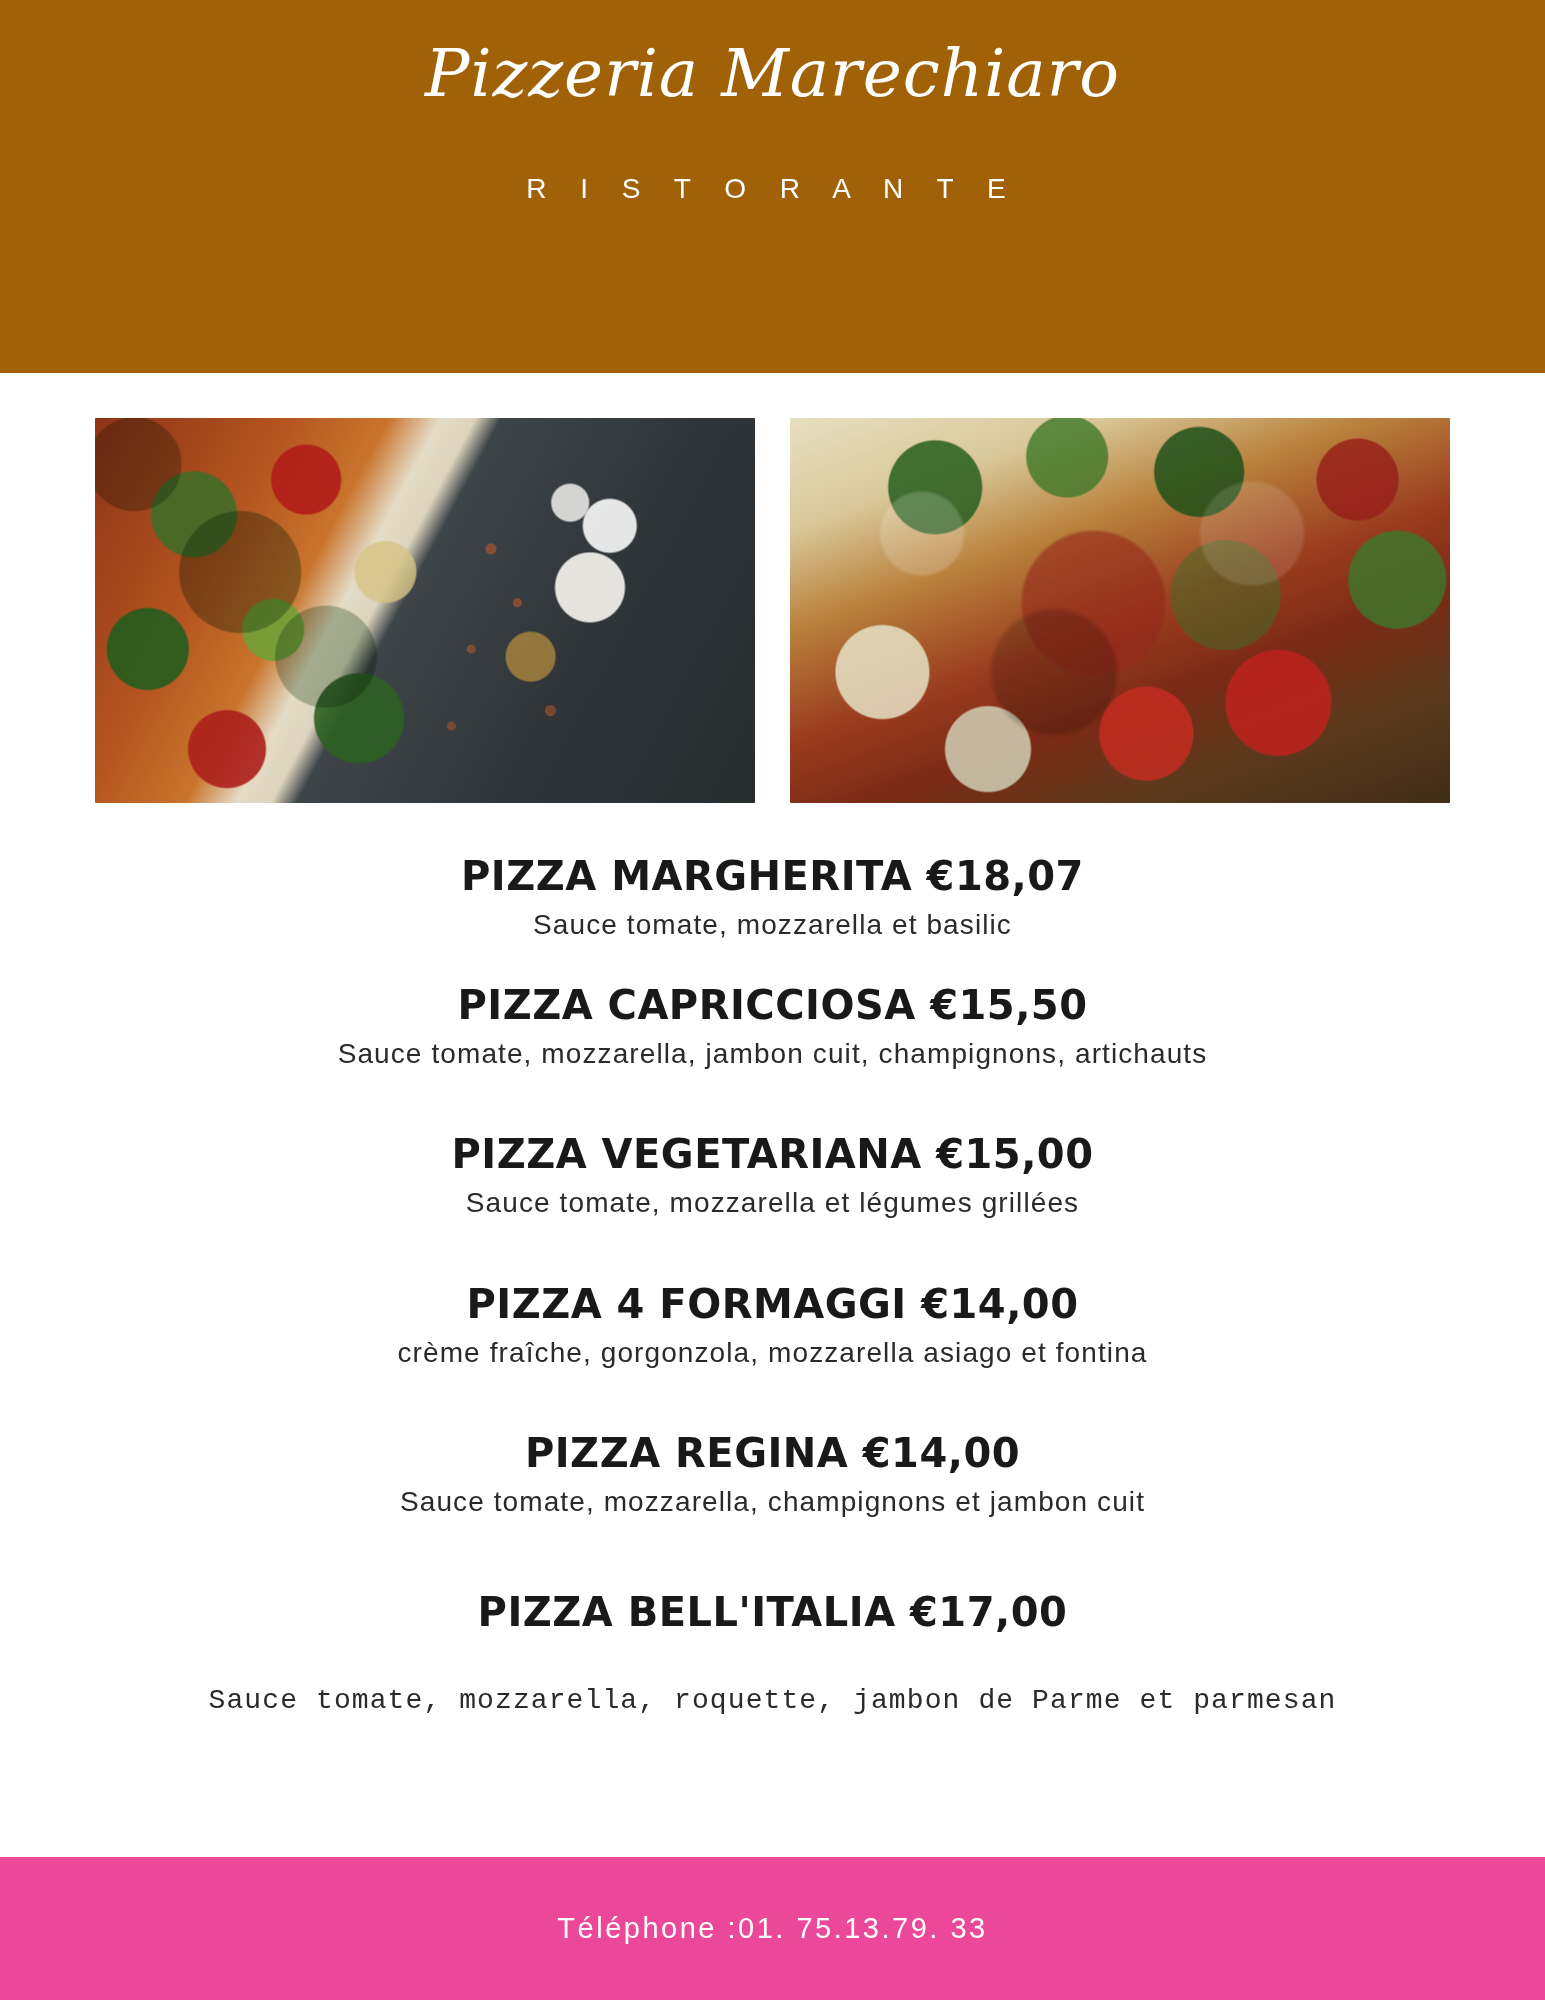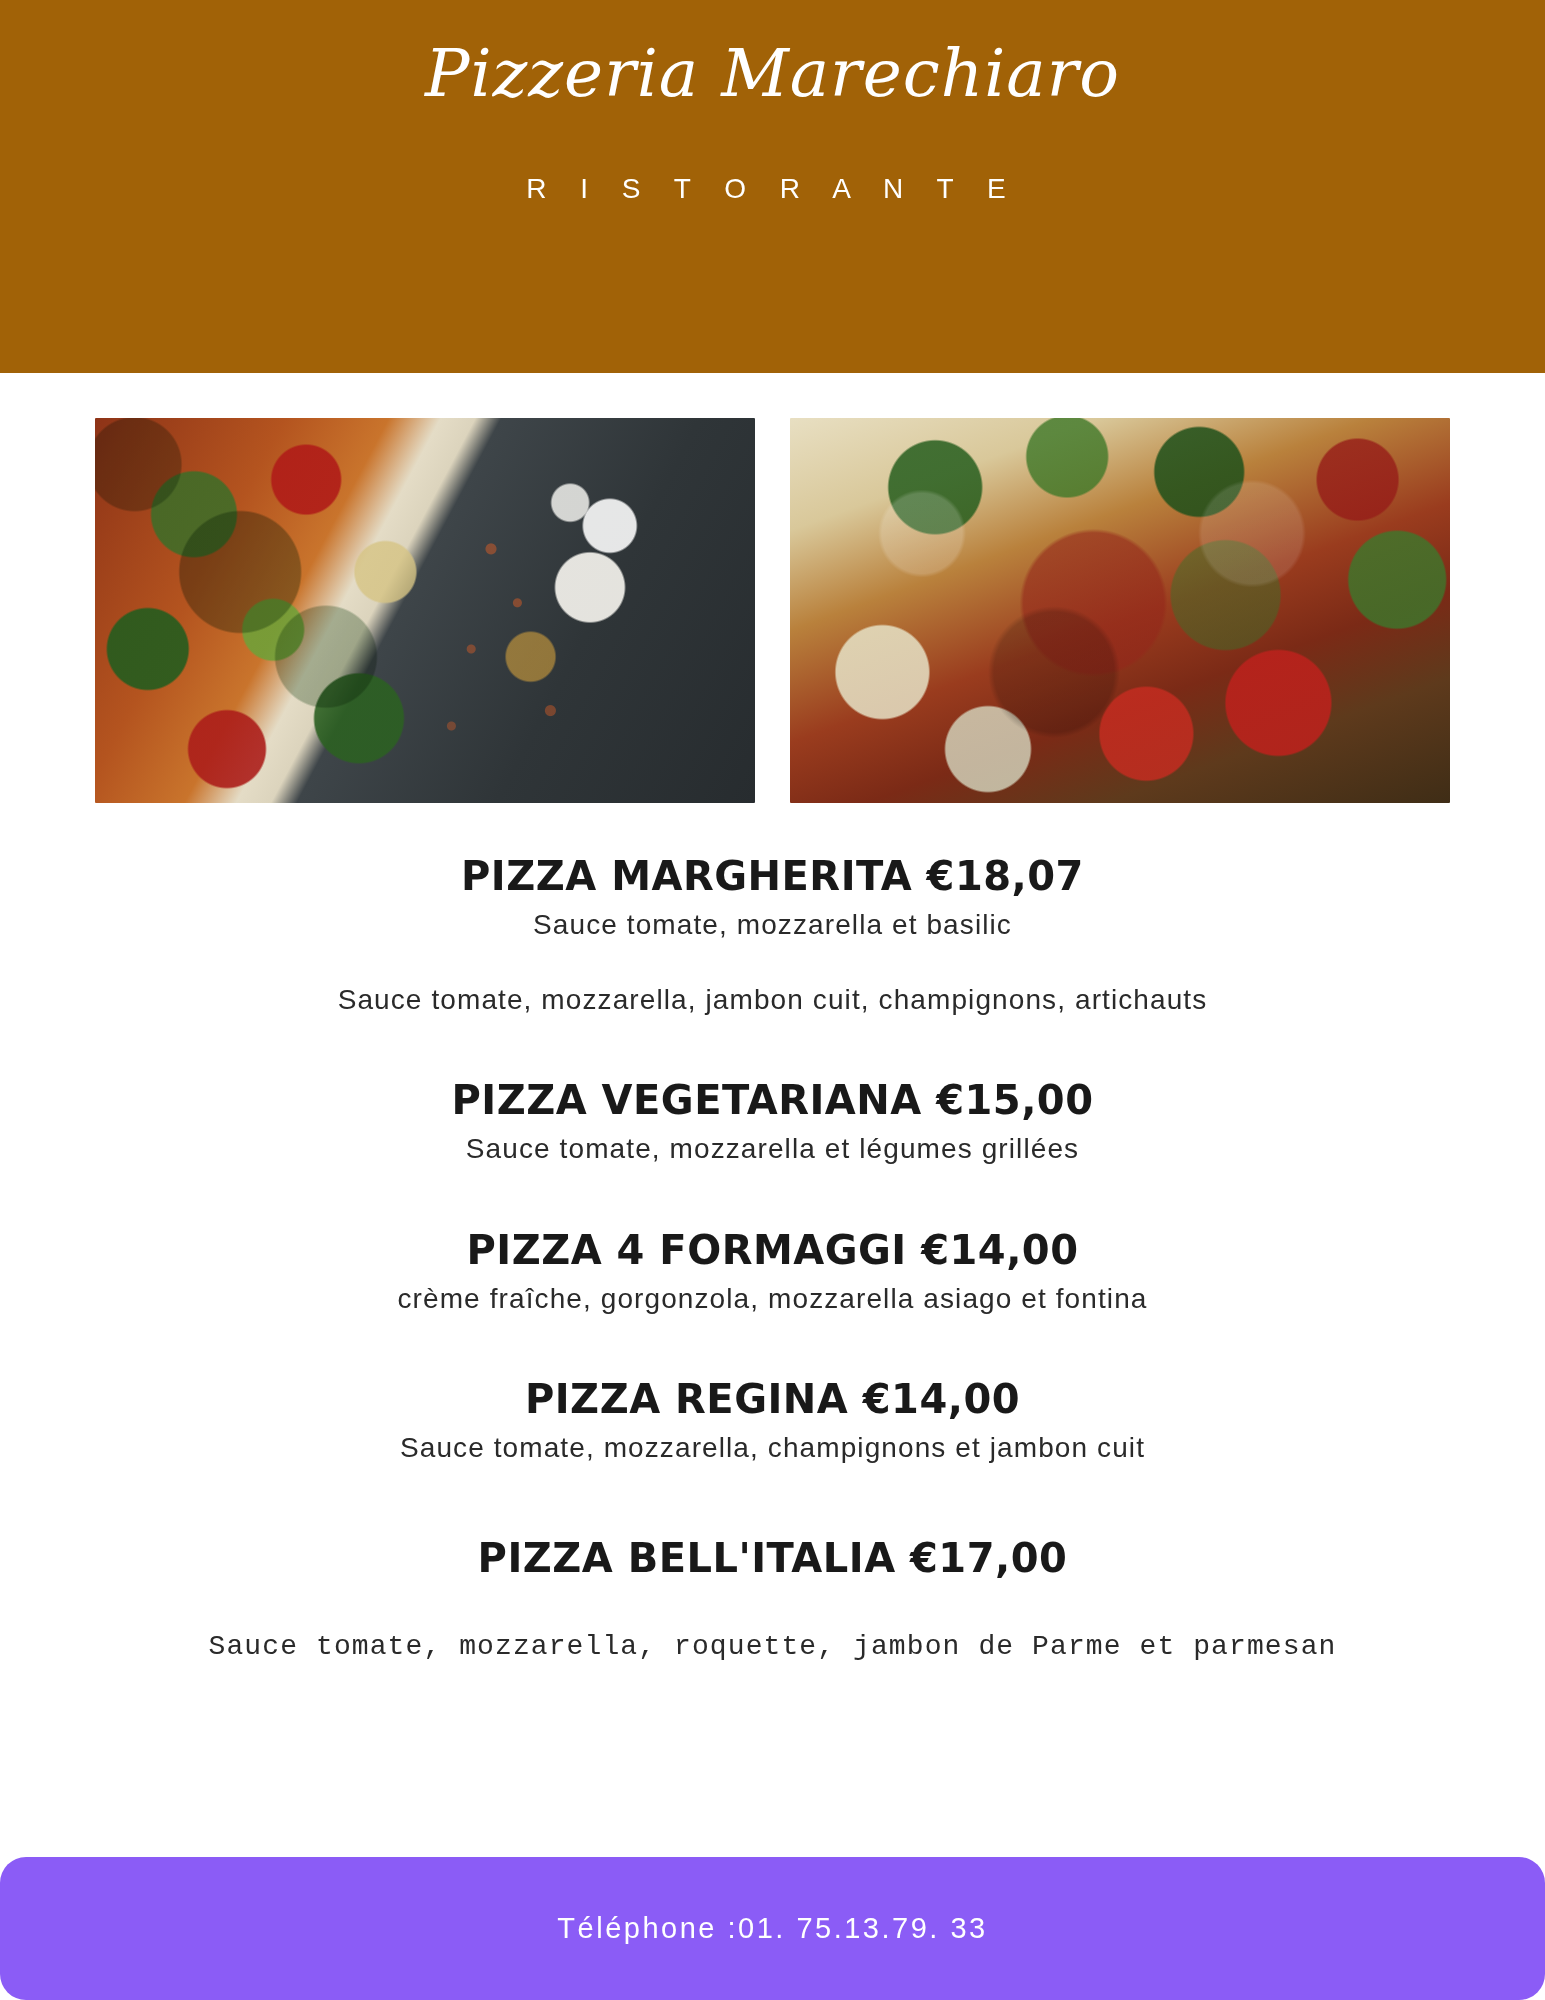--- a/index.html
+++ b/index.html
@@ -155,25 +155,24 @@
   .menu-item.gap-xl { margin-bottom: 66px; }
   .menu-item.last .item-desc { margin-top: 44px; font-family: Liberation Mono, monospace; }
 
   
   .footer {
     position: absolute;
     left: 0;
     bottom: 0;
     width: 100%;
     height: 143px;
-    background: #8b5cf6;
+    background: #ec4899;
     display: flex;
     align-items: center;
     justify-content: center;
-    border-radius: 26px;
   }
   .footer-text {
     color: #ffffff;
     font-family: "Liberation Sans", sans-serif;
     font-size: 29px;
     letter-spacing: 2.5px;
   }
 </style>
 </head>
 <body>
@@ -189,20 +188,21 @@
 </div>
 
 <div class="menu">
 
   <div class="menu-item">
     <p class="item-title">PIZZA MARGHERITA €18,07</p>
     <p class="item-desc">Sauce tomate, mozzarella et basilic</p>
   </div>
 
   <div class="menu-item gap-lg">
+    <p class="item-title">PIZZA CAPRICCIOSA €15,50</p>
     <p class="item-desc">Sauce tomate, mozzarella, jambon cuit, champignons, artichauts</p>
   </div>
 
   <div class="menu-item gap-lg">
     <p class="item-title">PIZZA VEGETARIANA €15,00</p>
     <p class="item-desc">Sauce tomate, mozzarella et légumes grillées</p>
   </div>
 
   <div class="menu-item gap-lg">
     <p class="item-title">PIZZA 4 FORMAGGI €14,00</p>

